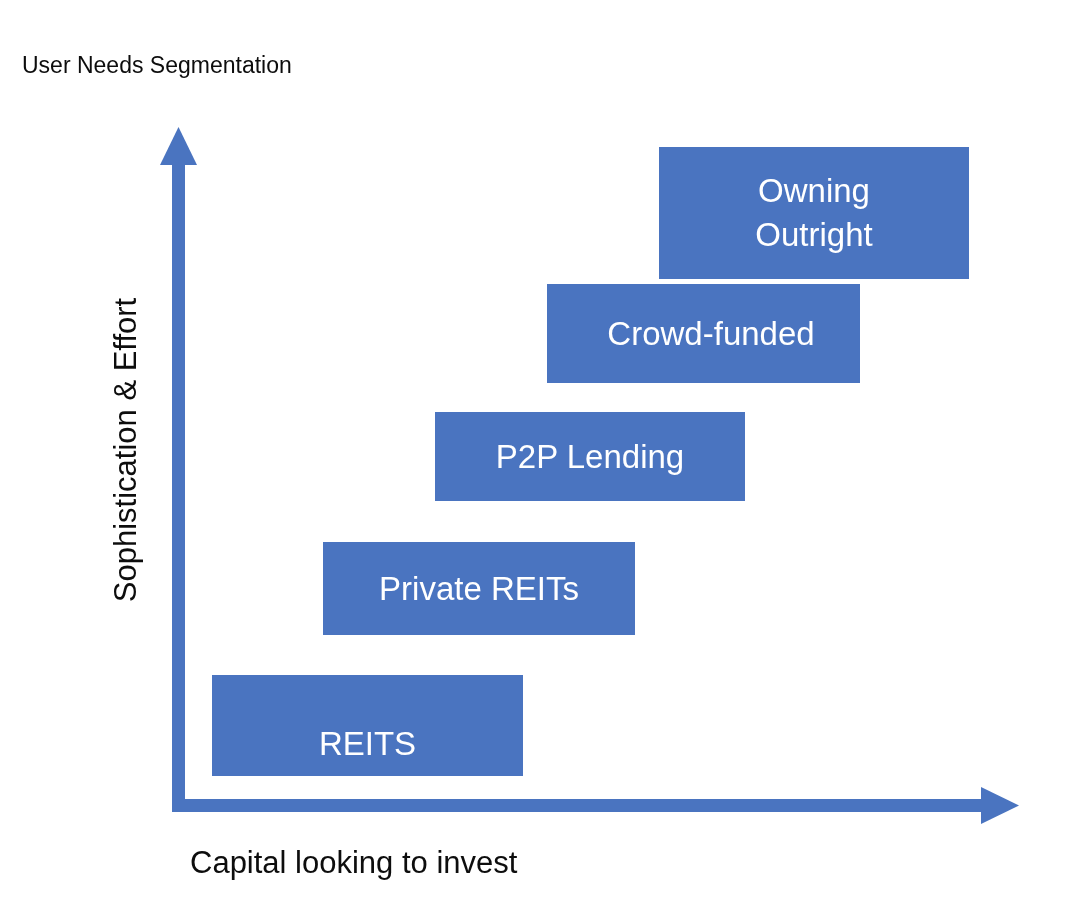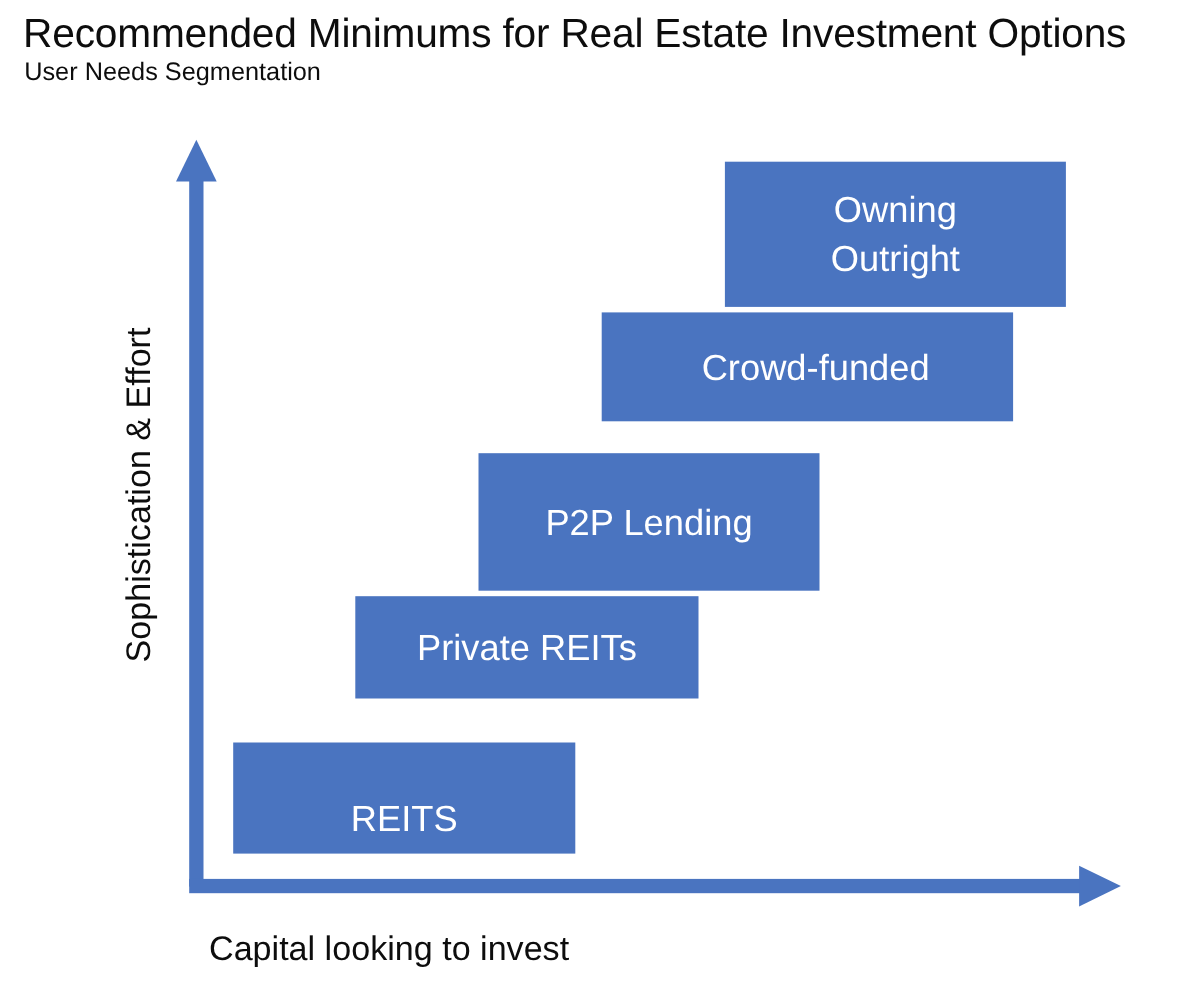--- a/index.html
+++ b/index.html
@@ -90,21 +90,20 @@
     line-height: 44px;
     text-align: center;
     white-space: pre-line;
   }
 </style>
 </head>
 <body>
 
 <div id="slide">
 
-  <div id="title">Recommended Minimums for Real Estate Investment Options</div>
   <div id="subtitle">User Needs Segmentation</div>
 
   <svg id="axes" viewBox="0 0 1080 898" width="1080" height="898">
 
     <rect x="172" y="164" width="13" height="642" fill="#4a74c0"></rect>
 
     <polygon points="178.5,127 197,165 160,165" fill="#4a74c0"></polygon>
 
     <rect x="172" y="799" width="812" height="13" fill="#4a74c0"></rect>
 
@@ -114,24 +113,24 @@
   <div id="y-axis-label">Sophistication &amp; Effort</div>
   <div id="x-axis-label">Capital looking to invest</div>
 
   <div id="bars-layer">
       <div class="bar" style="left: 212px; top: 675px; width: 311px; height: 101px; background: rgb(74, 116, 192);">
         <span class="bar-label" style="color: rgb(255, 255, 255); margin-top: 36px;">REITS</span>
       </div>
       <div class="bar" style="left: 323px; top: 542px; width: 312px; height: 93px; background: rgb(74, 116, 192);">
         <span class="bar-label" style="color: rgb(255, 255, 255);">Private REITs</span>
       </div>
-      <div class="bar" style="left: 435px; top: 412px; width: 310px; height: 125px; background: rgb(74, 116, 192);">
+      <div class="bar" style="left: 435px; top: 412px; width: 310px; height: 89px; background: rgb(74, 116, 192);">
         <span class="bar-label" style="color: rgb(255, 255, 255);">P2P Lending</span>
       </div>
-      <div class="bar" style="left: 547px; top: 284px; width: 374px; height: 99px; background: rgb(74, 116, 192); padding-left: 21px;">
+      <div class="bar" style="left: 547px; top: 284px; width: 313px; height: 99px; background: rgb(74, 116, 192); padding-left: 21px;">
         <span class="bar-label" style="color: rgb(255, 255, 255);">Crowd-funded</span>
       </div>
       <div class="bar" style="left: 659px; top: 147px; width: 310px; height: 132px; background: rgb(74, 116, 192);">
         <span class="bar-label" style="color: rgb(255, 255, 255);">Owning
 Outright</span>
       </div>
     </div>
 
 </div>
 

